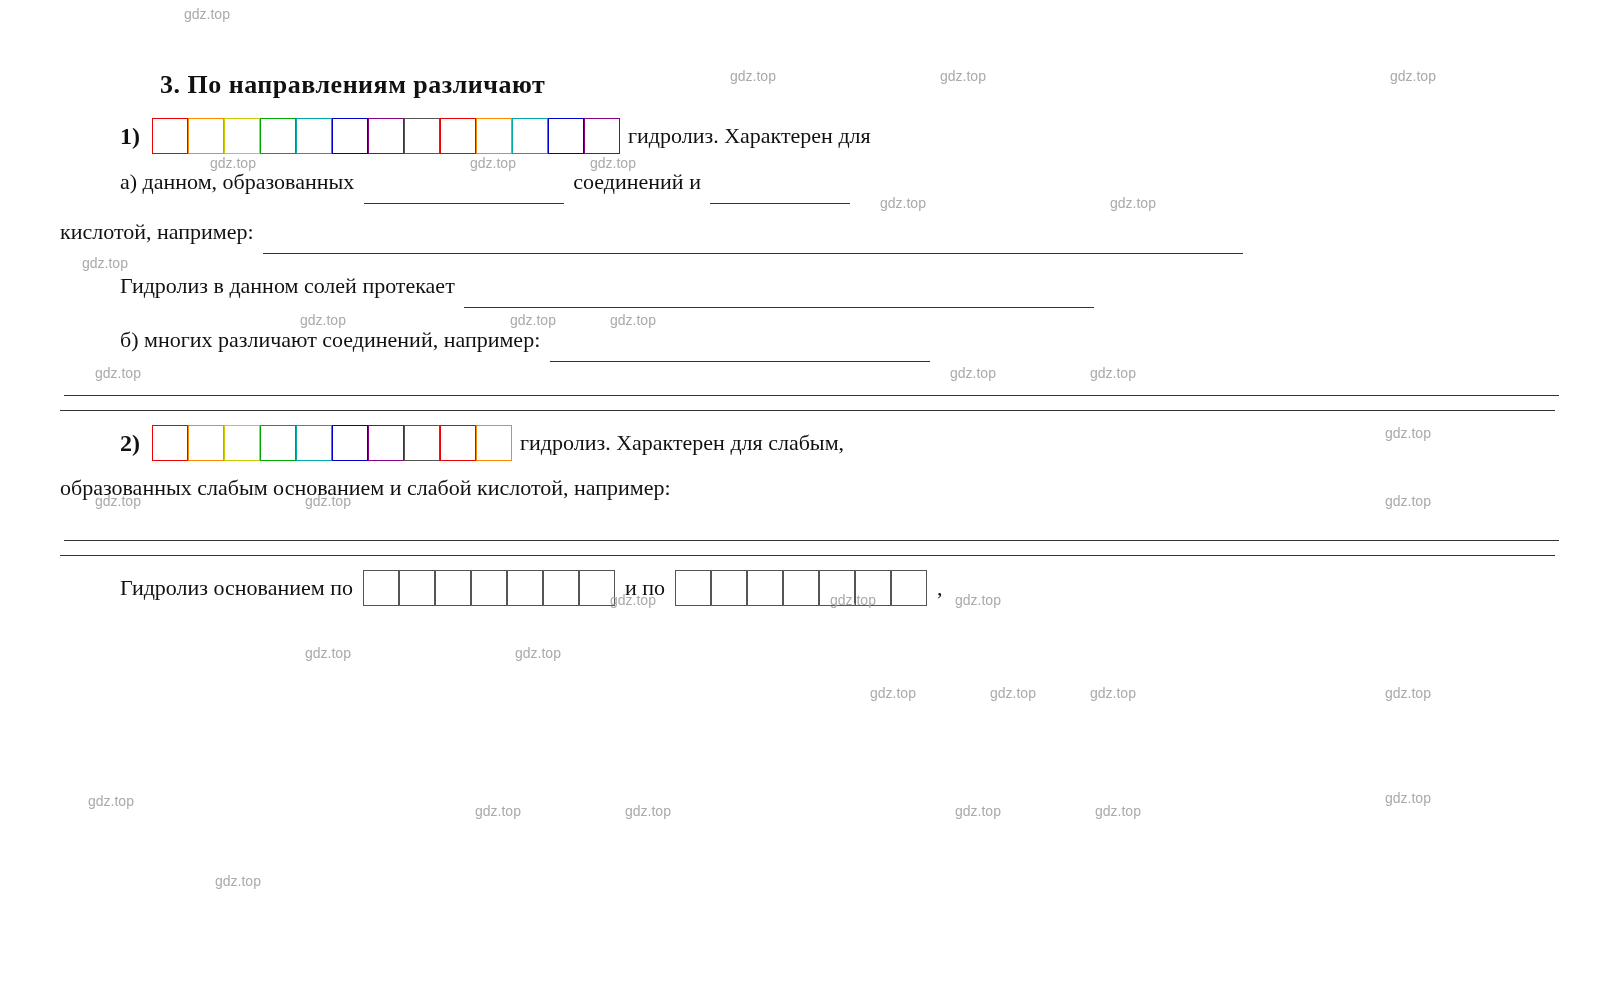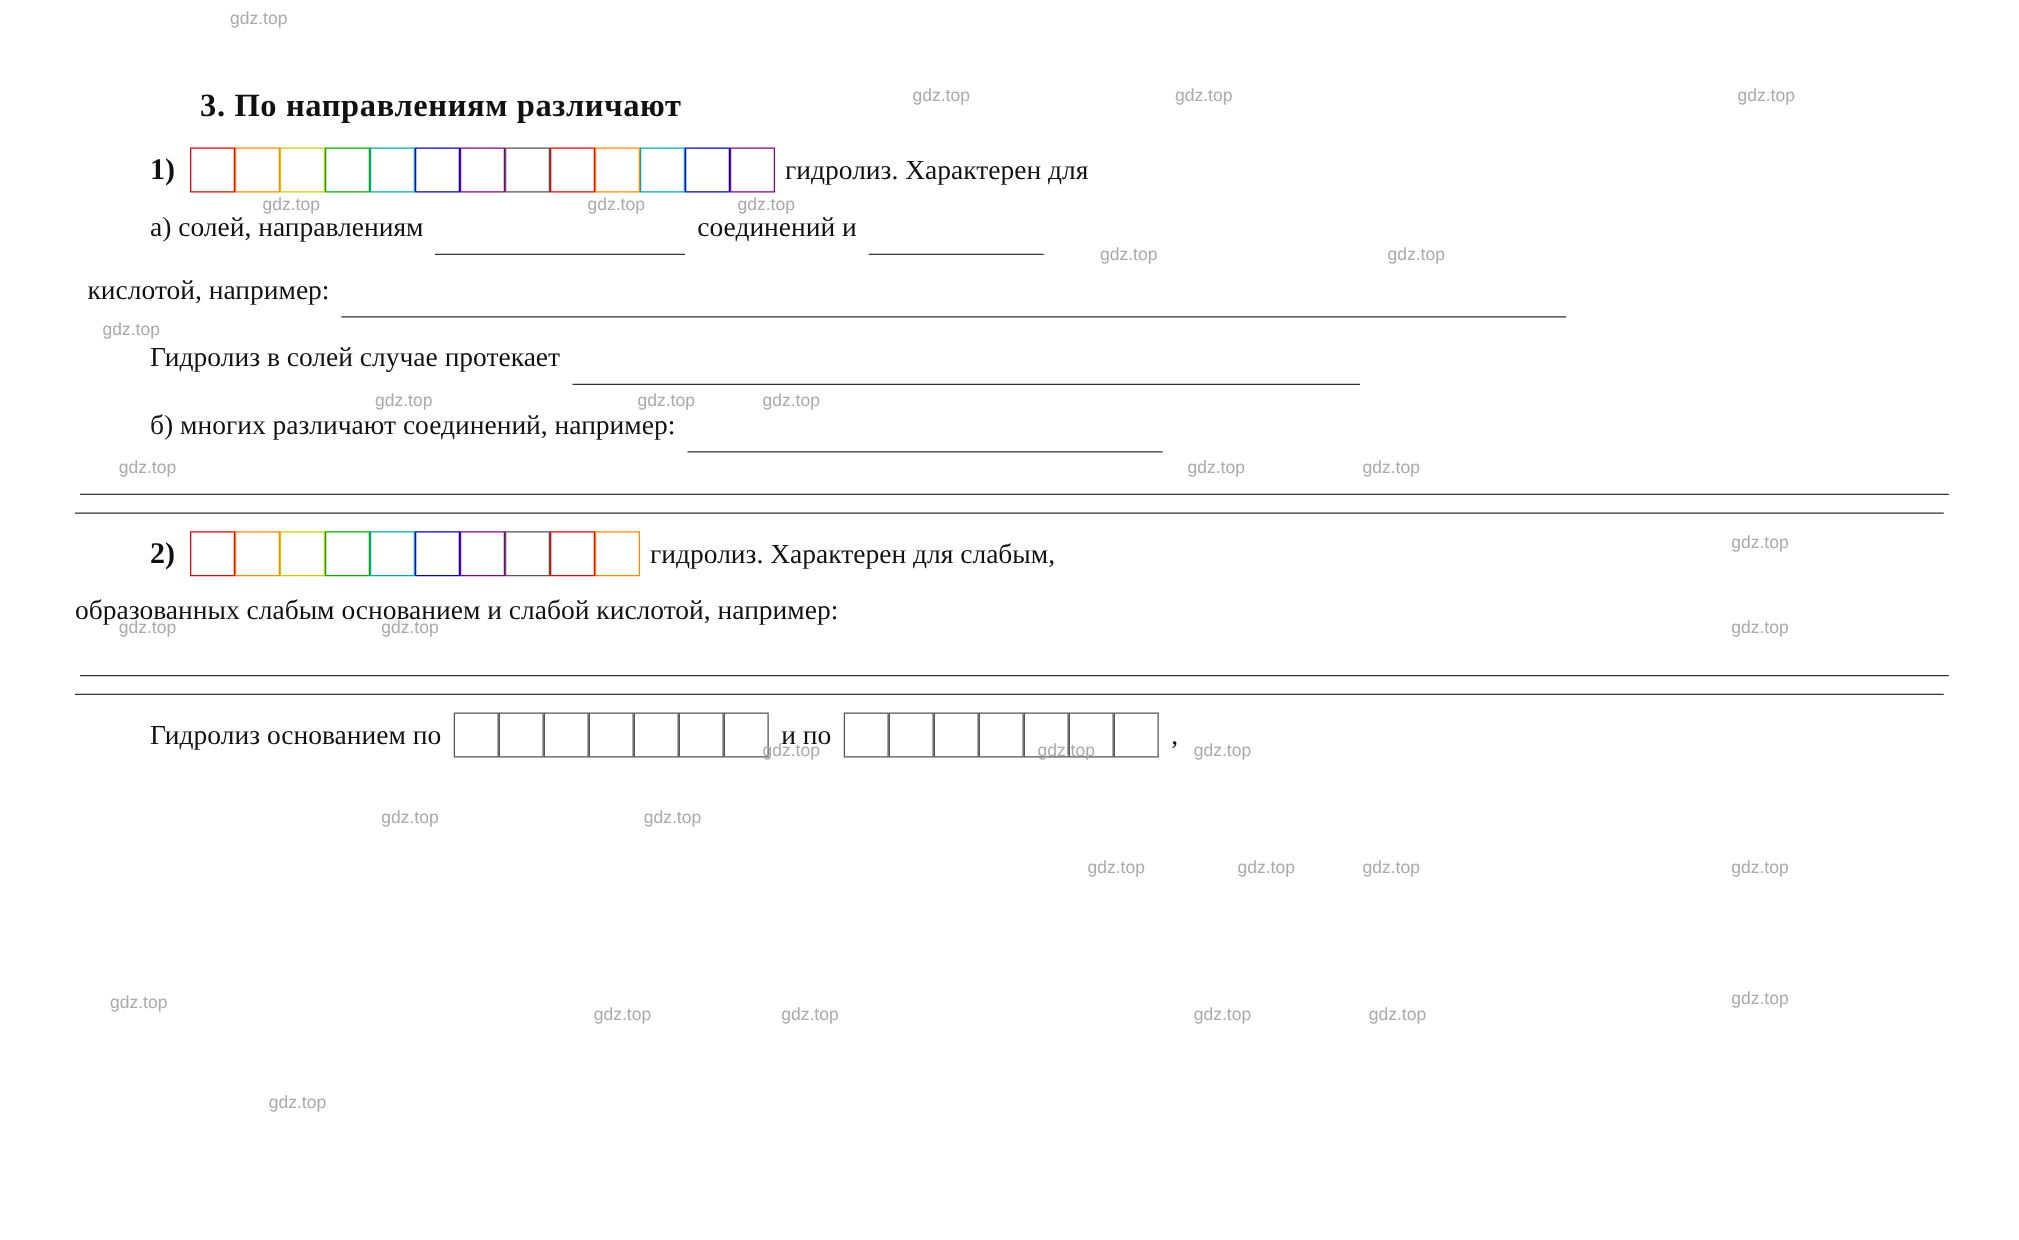--- a/index.html
+++ b/index.html
@@ -150,32 +150,32 @@
       <div class="letter-box box-orange"></div>
       <div class="letter-box box-teal"></div>
       <div class="letter-box box-blue"></div>
       <div class="letter-box box-purple"></div>
     </div>
     <span style="font-size:22px;">гидролиз.  Характерен для</span>
   </div>
 
   <div style="margin-left:60px; margin-bottom:6px; font-size:22px; line-height:2;">
     <span class="sub-label">а)</span>
-    <span>солей, направлениям</span>
+    <span>данном, образованных</span>
     <span class="line-blank" style="width:200px;"></span>
     <span>соединений и</span>
     <span class="line-blank" style="width:140px;"></span>
   </div>
-  <div style="margin-left:10px; margin-bottom:10px; font-size:22px; line-height:2;">
+  <div style="margin-left:0px; margin-bottom:10px; font-size:22px; line-height:2;">
     <span>кислотой, например:</span>
     <span class="line-blank" style="width:980px;"></span>
   </div>
 
   <div style="margin-left:60px; margin-bottom:10px; font-size:22px; line-height:2;">
-    <span>Гидролиз в солей случае протекает</span>
+    <span>Гидролиз в данном солей протекает</span>
     <span class="line-blank" style="width:630px;"></span>
   </div>
 
   <div style="margin-left:60px; margin-bottom:8px; font-size:22px; line-height:2;">
     <span class="sub-label">б)</span>
     <span>многих различают соединений, например:</span>
     <span class="line-blank" style="width:380px;"></span>
   </div>
 
   <div style="margin-left:0; margin-bottom:8px; margin-top:4px;">

